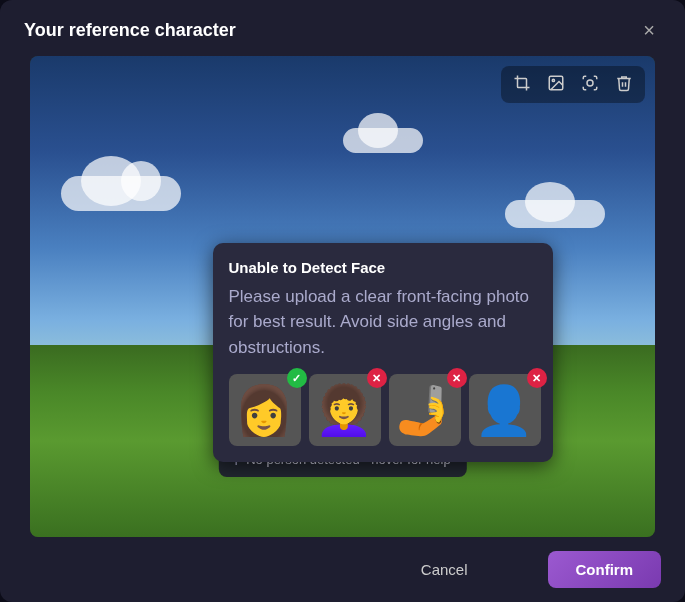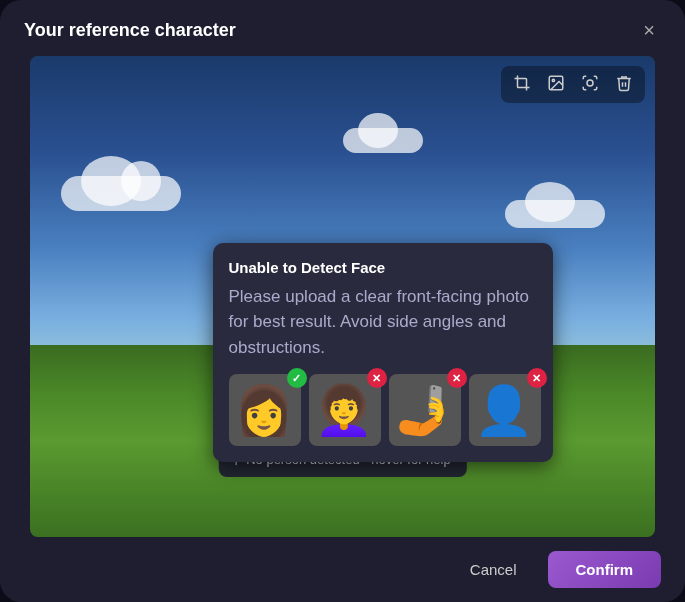--- a/index.html
+++ b/index.html
@@ -22,21 +22,21 @@
       display: flex;
       align-items: center;
       justify-content: center;
       position: relative;
     }
 
     .modal {
       width: 685px;
       height: 602px;
       background: #1e1e30;
-      border-radius: 21px;
+      border-radius: 12px;
       display: flex;
       flex-direction: column;
       position: relative;
       overflow: hidden;
     }
 
     .modal-header {
       display: flex;
       align-items: center;
       justify-content: space-between;
@@ -271,21 +271,21 @@
     }
 
     .badge-success { background: #22bb44; }
     .badge-error { background: #dd2244; }
 
     .modal-footer {
       display: flex;
       align-items: center;
       justify-content: flex-end;
       padding: 14px 24px;
-      gap: 11px;
+      gap: 23px;
       flex-shrink: 0;
     }
 
     .btn-cancel {
       background: transparent;
       border: none;
       color: #cccccc;
       font-size: 15px;
       cursor: pointer;
       padding: 10px 20px;
@@ -294,20 +294,21 @@
 
     .btn-confirm {
       background: linear-gradient(135deg, #9b59d0, #7a3ab0);
       border: none;
       color: #ffffff;
       font-size: 15px;
       font-weight: 600;
       cursor: pointer;
       padding: 10px 28px;
       border-radius: 8px;
+      margin-left: 37px;
     }
   </style>
 </head>
 <body>
 
 <div class="modal-overlay">
   <div class="modal">
 
     <div class="modal-header">
       <span class="modal-title">Your reference character</span>

